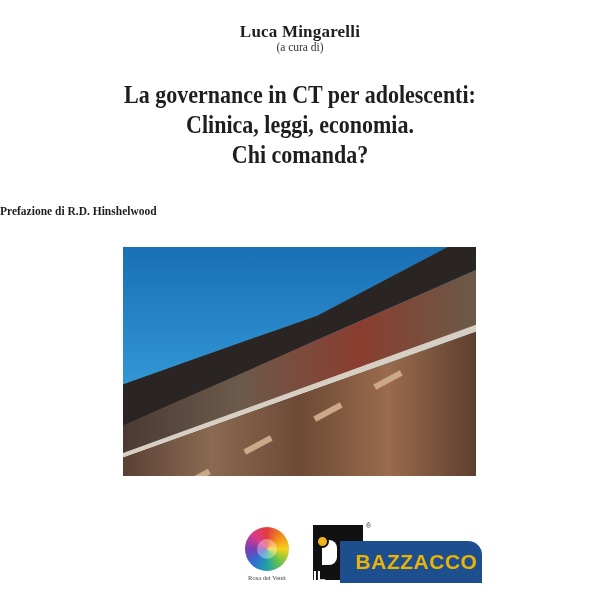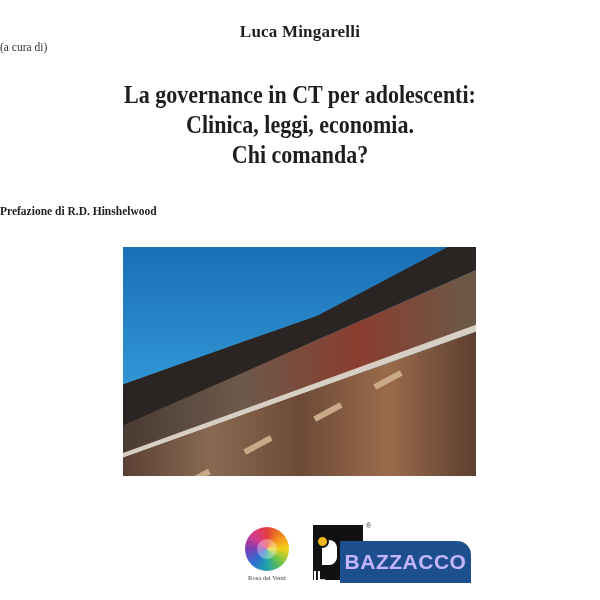--- a/index.html
+++ b/index.html
@@ -1,40 +1,40 @@
 <!DOCTYPE html>
 <html><head>
 <meta charset="utf-8">
 <style>
   html, body { margin:0; padding:0; }
   body { width:600px; height:600px; background:#ffffff; position:relative; overflow:hidden; font-family:"Liberation Serif", serif; color:#1e1e1e; }
   .cover { position:absolute; left:0; top:0; width:600px; height:600px;border-radius:12px; }
   .author { position:absolute; top:22px; left:0; width:600px; text-align:center; font-weight:bold; font-size:17px; letter-spacing:0.2px; }
-  .curator { position:absolute; top:41px; left:0; width:600px; text-align:left; font-size:11.5px; color:#333; }
+  .curator { position:absolute; top:41px; left:0; width:600px; text-align:center; font-size:11.5px; color:#333; }
   .title { position:absolute; top:80px; left:0; width:600px; text-align:center; font-weight:bold; font-size:25px; line-height:30px; transform:scaleX(0.88); transform-origin:center; }
   .credits { position:absolute; top:204px; left:0; width:600px; text-align:left; font-weight:bold; font-size:11.5px; line-height:15px; }
   .photo { position:absolute; left:123px; top:247px; width:353px; height:229px; overflow:hidden;
     background: linear-gradient(200deg, #1e78b8 0%, #2c90d0 30%, #3aa0da 42%, #5c4a3c 48%, #2d2620 60%, #6a4a32 75%, #3b2d24 90%); }
   .sky { position:absolute; left:0; top:0; width:100%; height:100%; background:linear-gradient(180deg,#1a6fb5 0%,#2f93d3 55%,#4aa9df 100%); clip-path: polygon(0 0, 92% 0, 55% 30%, 0 60%); }
   .roof { position:absolute; left:0; top:0; width:100%; height:100%; background:#2a2522; clip-path: polygon(92% 0, 100% 0, 100% 10%, 0 78%, 0 60%, 55% 30%); }
   .bal1 { position:absolute; left:0; top:0; width:100%; height:100%; background:linear-gradient(90deg,#4a3a33,#6c5a4b,#8a3d2f,#6b5a48); clip-path: polygon(100% 10%, 100% 35%, 0 90%, 0 78%); }
   .rail { position:absolute; left:0; top:0; width:100%; height:100%; background:#d8cfc4; clip-path: polygon(100% 34%, 100% 37%, 0 92%, 0 90%); }
   .wall { position:absolute; left:0; top:0; width:100%; height:100%; background:linear-gradient(90deg,#5a4034,#8a6a52,#6d4a36,#9a6b4c,#5e3f2f); clip-path: polygon(100% 37%, 100% 100%, 0 100%, 0 92%); }
   .beam { position:absolute; height:6px; background:#c9a988; transform:rotate(-28deg); }
   .logos { position:absolute; left:0; top:0; }
   .rosa { position:absolute; left:245px; top:527px; width:44px; height:44px; border-radius:50%;
     background: conic-gradient(#e23d3d, #f28a1e, #f4d21b, #6cc24a, #1fa3a8, #2f6fd1, #7a3fb3, #d63a8c, #e23d3d); }
   .rosa-inner { position:absolute; left:12px; top:12px; width:20px; height:20px; border-radius:50%; background:#fff; opacity:0.35; }
   .rosa-label { position:absolute; left:236px; top:574px; width:62px; text-align:center; font-size:6.5px; color:#444; }
   .ponte-black { position:absolute; left:313px; top:525px; width:50px; height:55px; background:#111; }
   .ponte-cut { position:absolute; left:322px; top:540px; width:15px; height:25px; background:#fff; border-radius:0 8px 8px 0; }
   .ponte-dot { position:absolute; left:316px; top:535px; width:9px; height:9px; border-radius:50%; background:#f2b616; border:2px solid #111; }
   .reg { position:absolute; left:366px; top:522px; font-size:7px; color:#333; font-family:"Liberation Sans", sans-serif; }
   .ponte-label { position:absolute; left:313px; top:568px; font-size:14px; font-weight:bold; color:#fff; font-family:"Liberation Sans", sans-serif; }
-  .bazzacco { position:absolute; left:340px; top:541px; width:131px; height:42px; background:#1d4f8f; border-radius:0 14px 0 0; color:#c4b5fd; font-family:"Liberation Sans", sans-serif; font-weight:bold; font-size:21px; line-height:42px; text-align:center; letter-spacing:0.5px; }
+  .bazzacco { position:absolute; left:340px; top:541px; width:131px; height:42px; background:#1d4f8f; border-radius:0 14px 0 0; color:#eab308; font-family:"Liberation Sans", sans-serif; font-weight:bold; font-size:21px; line-height:42px; text-align:center; letter-spacing:0.5px;padding-left:11px; }
 </style>
 </head>
 <body>
 
 <div class="cover">
   <div class="author">Luca Mingarelli</div>
   <div class="curator">(a cura di)</div>
 
   <div class="title">
     <div>La governance in CT per adolescenti:</div>

